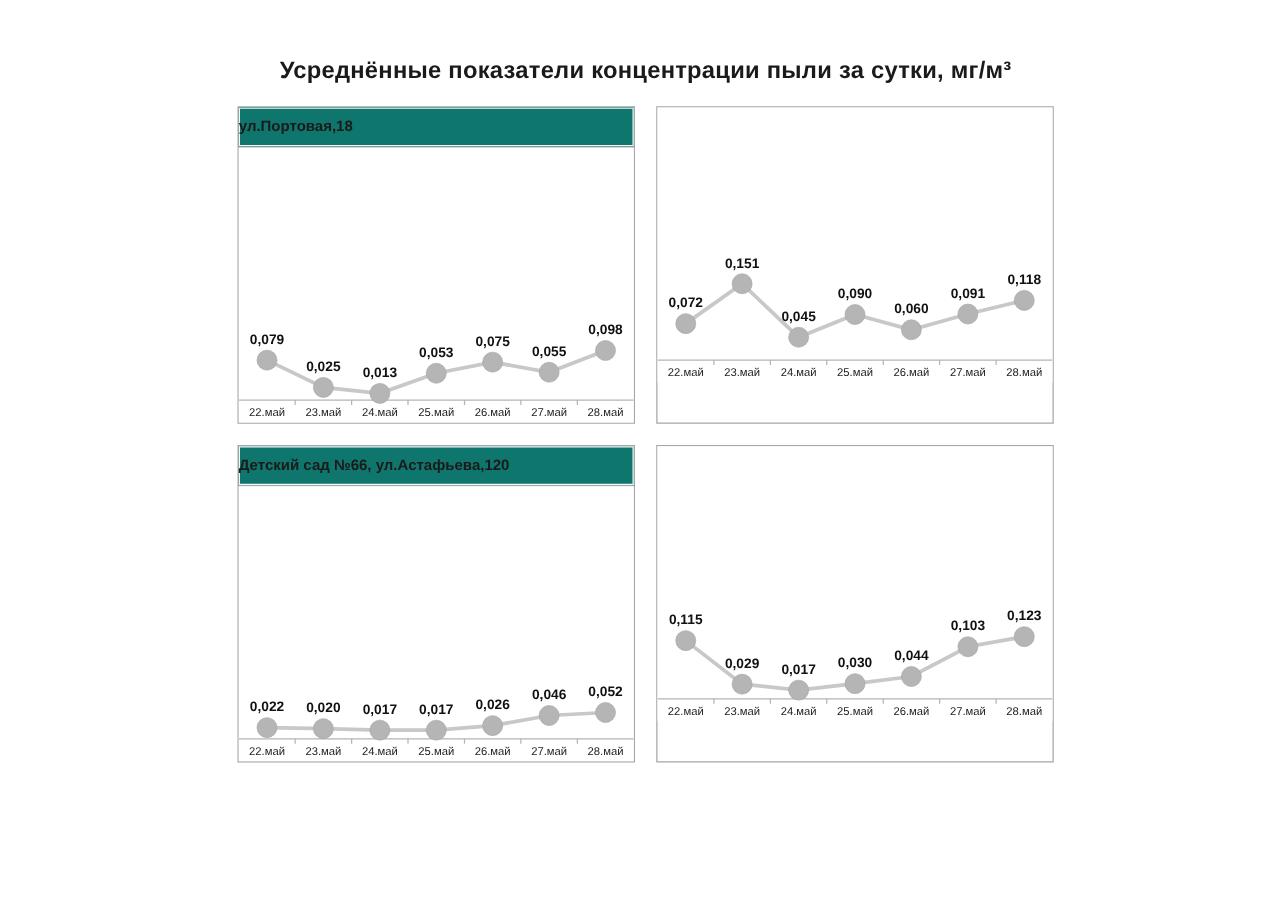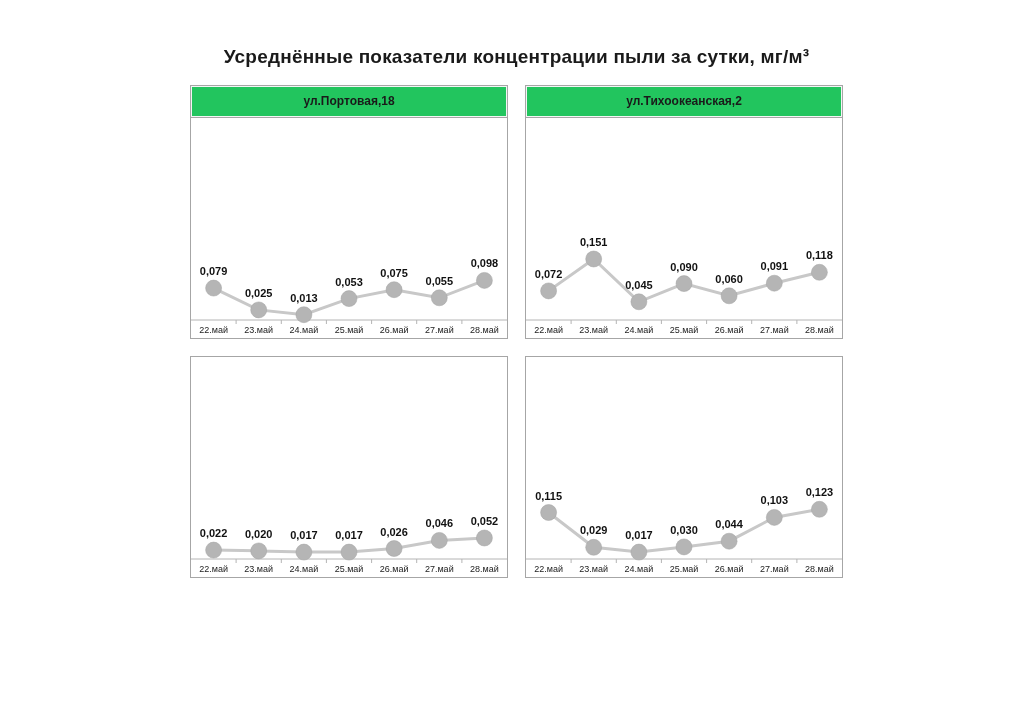--- a/index.html
+++ b/index.html
@@ -29,24 +29,24 @@
     grid-row-gap: 17px;
   }
   .panel {
     width: 318px;
     border: 1px solid #a6a6a6;
     background: #ffffff;
   }
   .panel-title {
     height: 32px;
     line-height: 30px;
-    background: #22c55e;
+    background: #0f766e;
     border-bottom: 1px solid #a6a6a6;
     box-shadow: inset 0 0 0 1px #f5f5f5;
-    text-align: center;
+    text-align: left;
     font-size: 12px;
     font-weight: bold;
     color: #1a1a1a;
   }
   .plot { display: block; width: 316px; height: 220px; background: #ffffff; }
   .plot text.val {
     font-family: "Liberation Sans", sans-serif;
     font-size: 11px;
     font-weight: bold;
     fill: #111111;
@@ -93,21 +93,20 @@
         <text class="xlab" text-anchor="middle" x="67.7" y="215">23.май</text>
         <text class="xlab" text-anchor="middle" x="112.9" y="215">24.май</text>
         <text class="xlab" text-anchor="middle" x="158.0" y="215">25.май</text>
         <text class="xlab" text-anchor="middle" x="203.1" y="215">26.май</text>
         <text class="xlab" text-anchor="middle" x="248.3" y="215">27.май</text>
         <text class="xlab" text-anchor="middle" x="293.4" y="215">28.май</text>
       </svg>
   </div>
 
   <div class="panel">
-    <div class="panel-title">ул.Тихоокеанская,2</div>
     <svg class="plot" viewBox="0 0 316 220">
         <line x1="0" y1="202" x2="316" y2="202" stroke="#b4b4b4" stroke-width="1"></line>
         <line x1="45.1" y1="202" x2="45.1" y2="206" stroke="#b4b4b4" stroke-width="1"></line>
         <line x1="90.3" y1="202" x2="90.3" y2="206" stroke="#b4b4b4" stroke-width="1"></line>
         <line x1="135.4" y1="202" x2="135.4" y2="206" stroke="#b4b4b4" stroke-width="1"></line>
         <line x1="180.6" y1="202" x2="180.6" y2="206" stroke="#b4b4b4" stroke-width="1"></line>
         <line x1="225.7" y1="202" x2="225.7" y2="206" stroke="#b4b4b4" stroke-width="1"></line>
         <line x1="270.9" y1="202" x2="270.9" y2="206" stroke="#b4b4b4" stroke-width="1"></line>
         <polyline fill="none" stroke="#c8c8c8" stroke-width="3" points="22.6,172.9 67.7,141.0 112.9,183.8 158.0,165.6 203.1,177.8 248.3,165.2 293.4,154.3"></polyline>
         <circle cx="22.6" cy="172.9" r="8" fill="#b5b5b5" stroke="#a3a3a3" stroke-width="0.5"></circle>
@@ -128,20 +127,21 @@
         <text class="xlab" text-anchor="middle" x="67.7" y="215">23.май</text>
         <text class="xlab" text-anchor="middle" x="112.9" y="215">24.май</text>
         <text class="xlab" text-anchor="middle" x="158.0" y="215">25.май</text>
         <text class="xlab" text-anchor="middle" x="203.1" y="215">26.май</text>
         <text class="xlab" text-anchor="middle" x="248.3" y="215">27.май</text>
         <text class="xlab" text-anchor="middle" x="293.4" y="215">28.май</text>
       </svg>
   </div>
 
   <div class="panel">
+    <div class="panel-title">Детский сад №66, ул.Астафьева,120</div>
     <svg class="plot" viewBox="0 0 316 220">
         <line x1="0" y1="202" x2="316" y2="202" stroke="#b4b4b4" stroke-width="1"></line>
         <line x1="45.1" y1="202" x2="45.1" y2="206" stroke="#b4b4b4" stroke-width="1"></line>
         <line x1="90.3" y1="202" x2="90.3" y2="206" stroke="#b4b4b4" stroke-width="1"></line>
         <line x1="135.4" y1="202" x2="135.4" y2="206" stroke="#b4b4b4" stroke-width="1"></line>
         <line x1="180.6" y1="202" x2="180.6" y2="206" stroke="#b4b4b4" stroke-width="1"></line>
         <line x1="225.7" y1="202" x2="225.7" y2="206" stroke="#b4b4b4" stroke-width="1"></line>
         <line x1="270.9" y1="202" x2="270.9" y2="206" stroke="#b4b4b4" stroke-width="1"></line>
         <polyline fill="none" stroke="#c8c8c8" stroke-width="3" points="22.6,193.1 67.7,193.9 112.9,195.1 158.0,195.1 203.1,191.5 248.3,183.4 293.4,181.0"></polyline>
         <circle cx="22.6" cy="193.1" r="8" fill="#b5b5b5" stroke="#a3a3a3" stroke-width="0.5"></circle>

